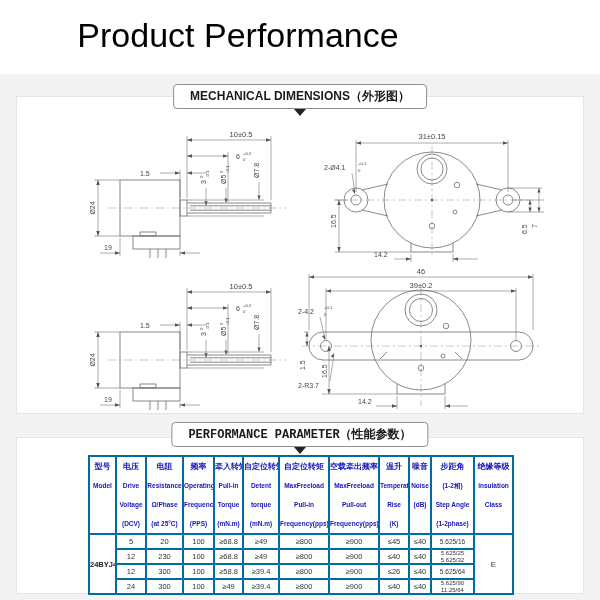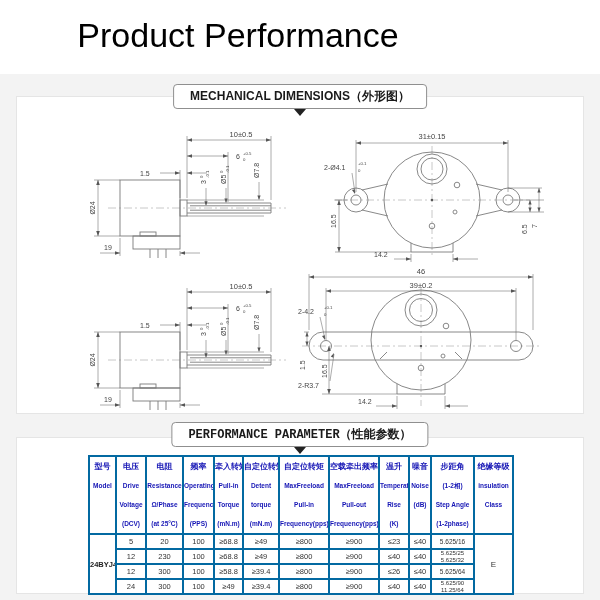--- a/index.html
+++ b/index.html
@@ -417,21 +417,21 @@
   <tbody>
     <tr>
       <td class="model" rowspan="4">24BYJ48</td>
       <td class="v">5</td>
       <td class="v">20</td>
       <td class="v">100</td>
       <td class="v">≥68.8</td>
       <td class="v">≥49</td>
       <td class="v">≥800</td>
       <td class="v">≥900</td>
-      <td class="v">≤23</td>
+      <td class="v">≤45</td>
       <td class="v">≤40</td>
       <td class="step">
           <div class="sl">5.625/16</div>
         </td>
       <td class="ins" rowspan="4">E</td>
     </tr>
     <tr>
       <td class="v">12</td>
       <td class="v">230</td>
       <td class="v">100</td>

